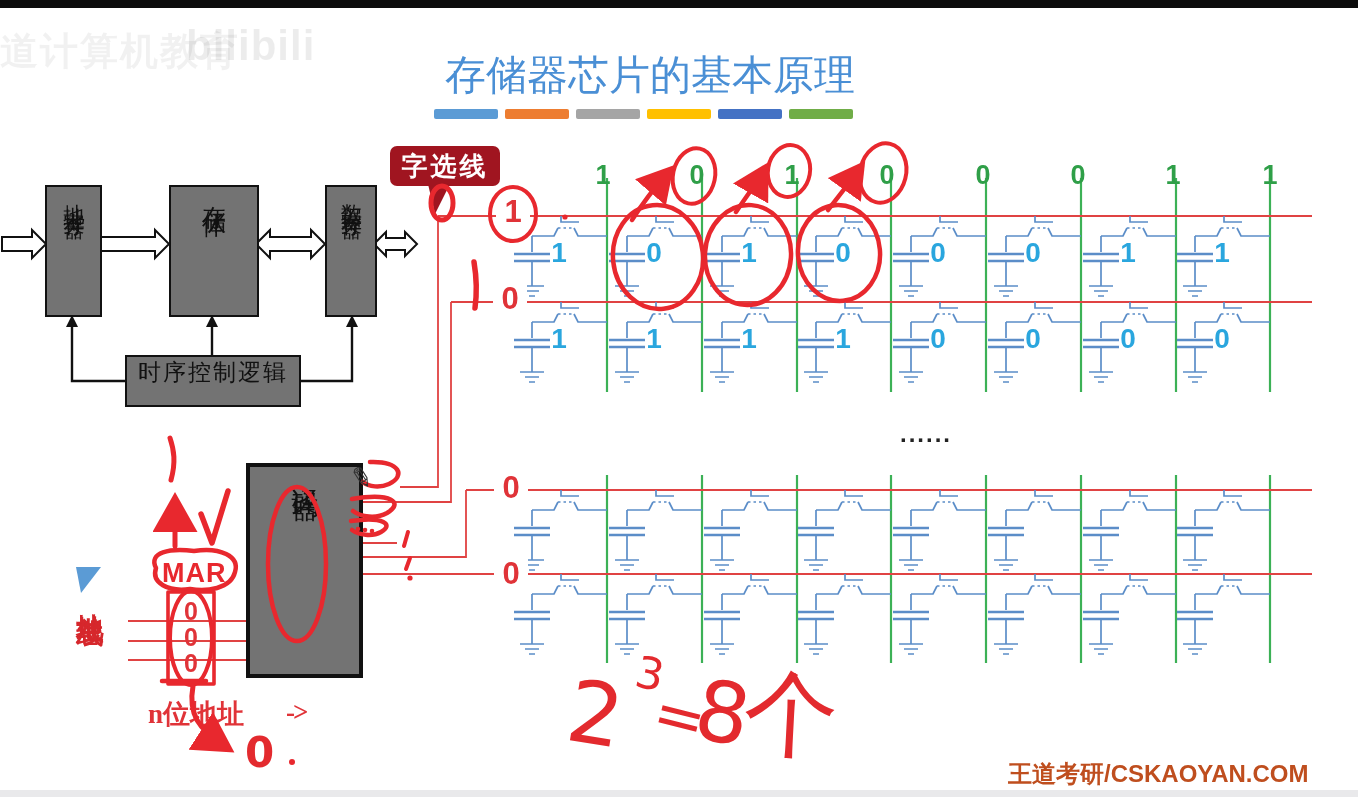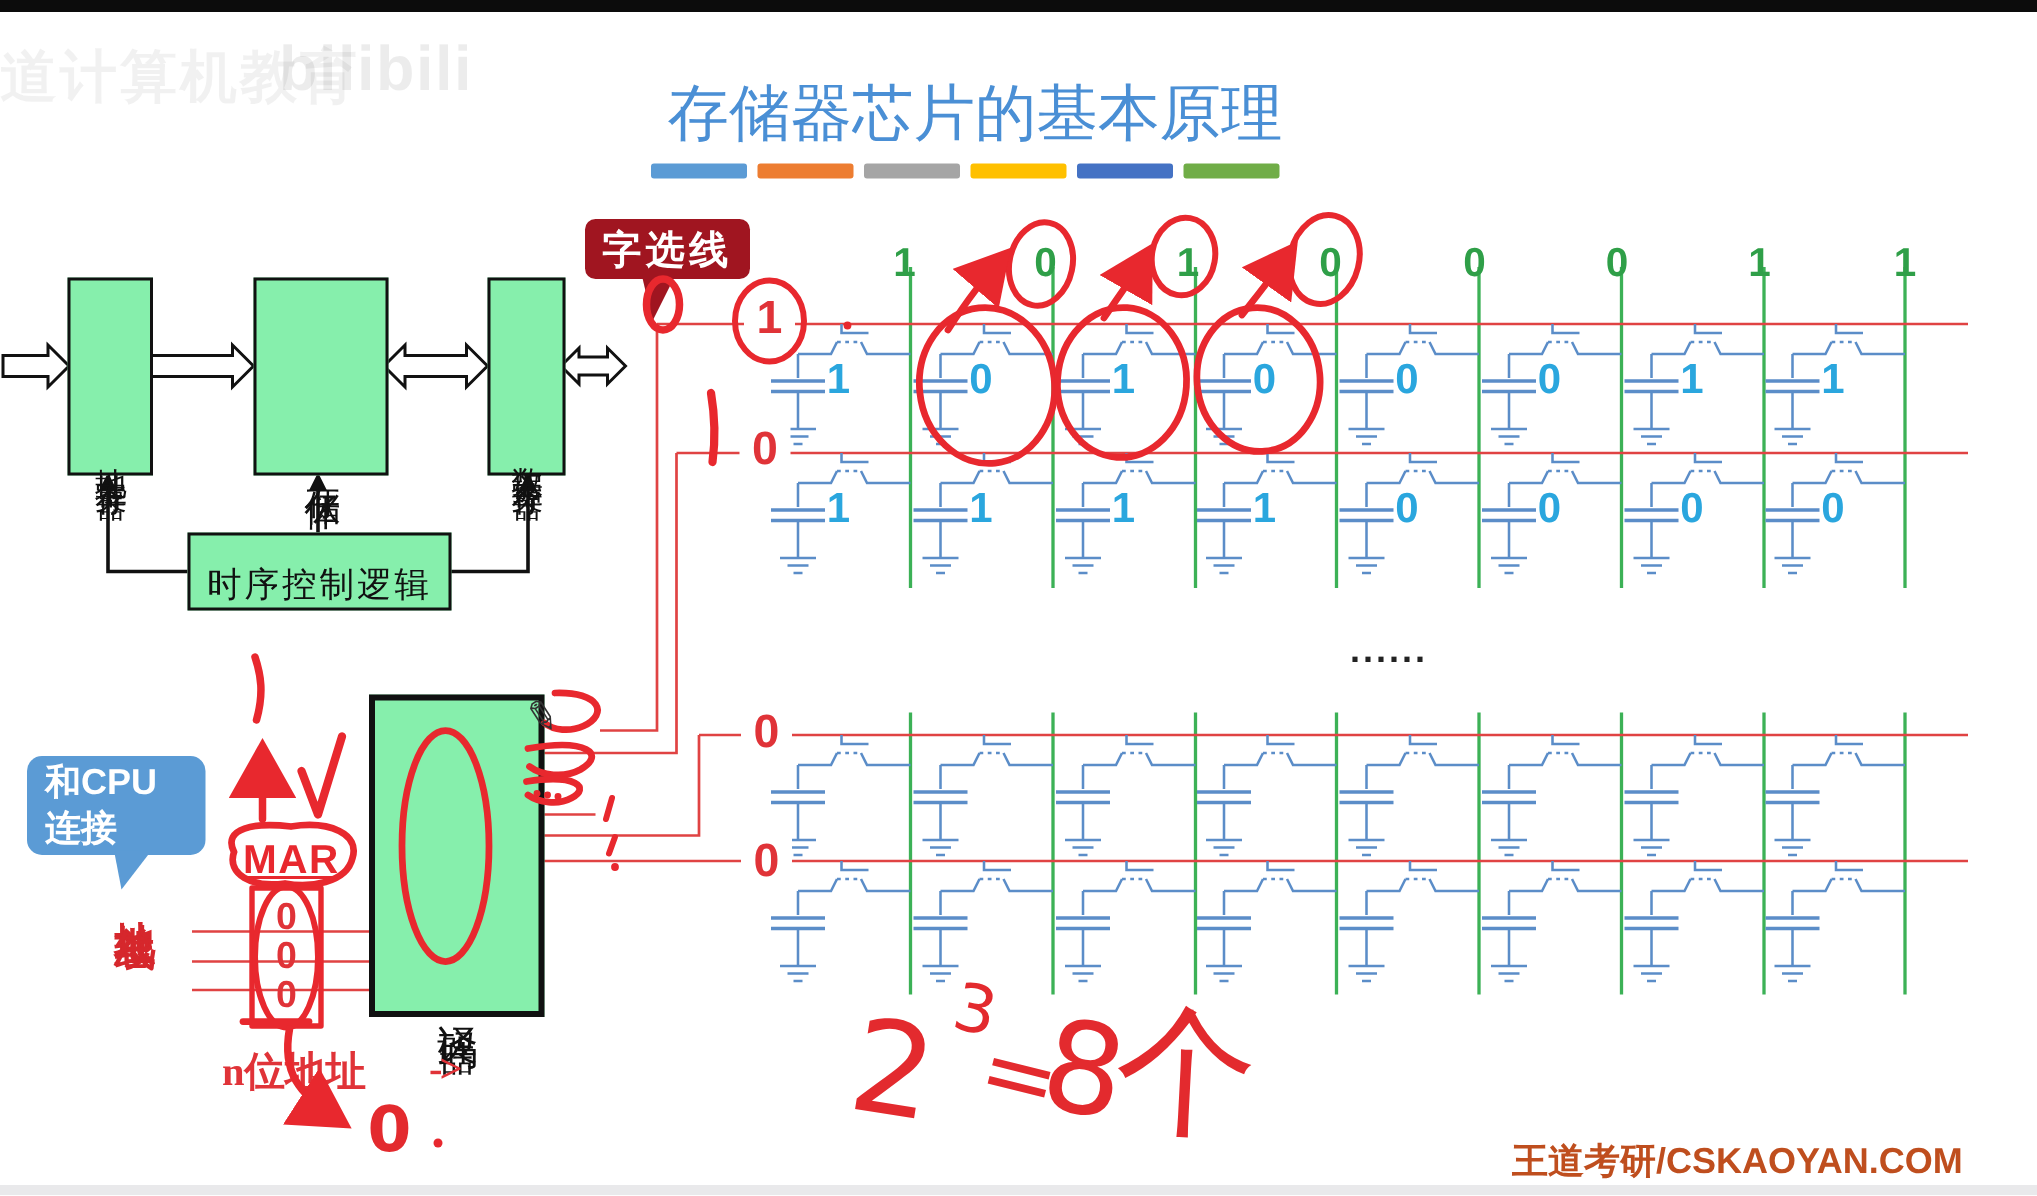--- a/index.html
+++ b/index.html
@@ -16,22 +16,22 @@
          font-size:42px;letter-spacing:1px;}
   .wm-br{left:1008px;top:758px;z-index:5;color:#bf4e1e;font-weight:bold;font-size:24px;}
 
   
   .title{left:430px;top:48px;width:440px;text-align:center;z-index:2;
          font-family:"Liberation Serif",serif;font-weight:normal;font-size:41px;color:#4a8fd5;}
   .bars{left:434px;top:109px;display:flex;gap:7px;z-index:2;}
   .bars span{display:block;width:64px;height:10px;border-radius:2px;}
 
   
-  .bbox{border:2px solid #111;background:#86efac;z-index:2;display:flex;
-        align-items:flex-end;justify-content:center;
+  .bbox{border:2px solid #111;background:#737373;z-index:2;display:flex;
+        align-items:flex-start;justify-content:center;
         font-family:"Liberation Serif",serif;color:#111;}
   .vtext{writing-mode:vertical-rl;text-orientation:upright;letter-spacing:4px;line-height:1;}
   .box-addr{left:45px;top:185px;width:53px;height:128px;font-size:21px;}
   .box-mem {left:169px;top:185px;width:86px;height:128px;font-size:24px;}
   .box-data{left:325px;top:185px;width:48px;height:128px;font-size:21px;}
   .box-time{left:125px;top:355px;width:172px;height:48px;font-size:23px;letter-spacing:2px;}
   .box-dec {left:246px;top:463px;width:109px;height:207px;border-width:4px;font-size:27px;z-index:2;}
 
   
   .badge-word{left:390px;top:146px;width:110px;height:40px;background:#a01520;border-radius:7px;
@@ -49,21 +49,21 @@
 
   
   .lbl{z-index:2;white-space:nowrap;}
   .gdig{width:28px;text-align:center;font-weight:bold;font-size:27px;color:#2f9f48;}
   .bdig{width:28px;text-align:center;font-weight:bold;font-size:28px;color:#2aa6de;}
   .wl-lbl{width:34px;text-align:center;font-weight:bold;font-size:31px;color:#e03338;
           background:#fff;line-height:1.05;}
   .mar-bit{width:28px;text-align:center;font-weight:bold;font-size:25px;color:#e03338;line-height:1;}
   .addr-bus{left:76px;top:592px;writing-mode:vertical-rl;text-orientation:upright;
       font-size:27px;font-weight:bold;color:#d6272c;letter-spacing:2px;line-height:1;z-index:2;}
-  .mar-txt{left:162px;top:558px;font-weight:bold;font-size:27px;color:#e8282e;letter-spacing:1px;z-index:2;text-decoration:underline;}
+  .mar-txt{left:162px;top:558px;font-weight:bold;font-size:27px;color:#e8282e;letter-spacing:1px;z-index:2;}
   .dots{left:900px;top:420px;font-weight:bold;font-size:24px;color:#222;letter-spacing:2px;z-index:2;}
   .note{font-weight:bold;font-size:27px;color:#e03338;z-index:2;font-family:Liberation Serif, serif;}
   .hw{color:#e32a2e;z-index:5;font-family:"DejaVu Sans",sans-serif;}
   .pencil{left:350px;top:462px;font-size:27px;color:#333;z-index:5;transform:rotate(12deg);}
   svg.layer{position:absolute;left:0;top:0;z-index:1;}
   svg.hand{position:absolute;left:0;top:0;z-index:4;}
   sup.n{font-size:0.62em;vertical-align:super;}
 </style>
 </head>
 <body>
@@ -210,24 +210,20 @@
         <use href="#cell" transform="translate(986,574)"></use>
       <use href="#cell" transform="translate(1081,574)"></use>
         <use href="#cell" transform="translate(1175,574)"></use>
     </g>
   </svg>
 
   <div class="abs badge-word">
     <span>字选线</span>
   </div>
   <div class="abs badge-word-tail"></div>
-  <div class="abs badge-cpu">
-    <span>和CPU</span>
-    <span>连接</span>
-  </div>
   <div class="abs badge-cpu-tail"></div>
 
   <span class="abs lbl gdig" style="left:589px;top:160px">1</span>
   <span class="abs lbl gdig" style="left:683px;top:160px">0</span>
   <span class="abs lbl gdig" style="left:778px;top:160px">1</span>
   <span class="abs lbl gdig" style="left:873px;top:160px">0</span>
   <span class="abs lbl gdig" style="left:969px;top:160px">0</span>
   <span class="abs lbl gdig" style="left:1064px;top:160px">0</span>
   <span class="abs lbl gdig" style="left:1159px;top:160px">1</span>
   <span class="abs lbl gdig" style="left:1256px;top:160px">1</span>

